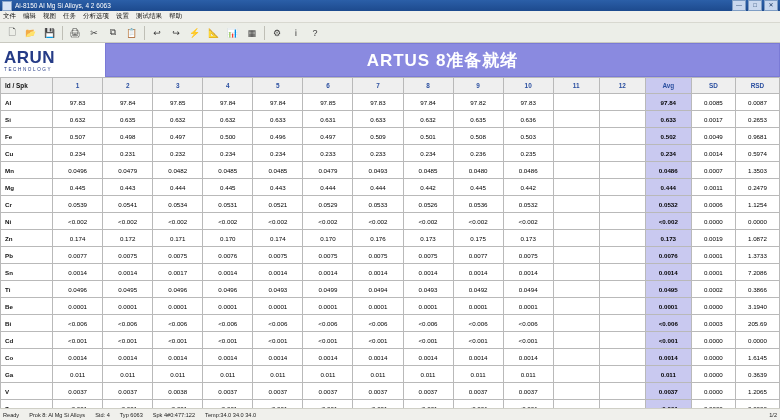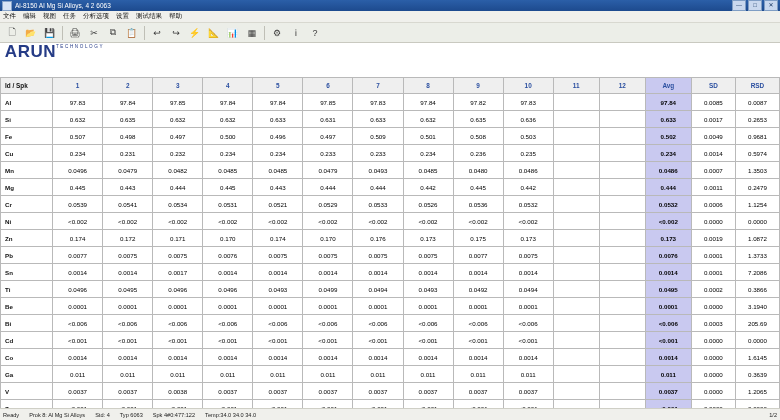--- a/index.html
+++ b/index.html
@@ -43,21 +43,21 @@
     display:flex;align-items:center;justify-content:center;font-size:9px;color:#3a3a3a;
     background:#eceee8;
   }
   .tsep{width:1px;height:14px;background:#bfbfb6;margin:0 2px;}
 
   
   .banner{
     height:34px;display:flex;align-items:stretch;background:#ffffff;
   }
   .logo{
-    width:105px;display:flex;flex-direction:row;justify-content:center;
+    width:105px;display:flex;flex-direction:column;justify-content:center;
     padding-left:4px;box-sizing:border-box;
   }
   .logo .lname{
     font-size:17px;font-weight:bold;color:#253b86;letter-spacing:.5px;line-height:17px;
     font-family:"Liberation Sans",sans-serif;
   }
   .logo .lsub{font-size:4.6px;color:#253b86;letter-spacing:1.6px;margin-top:1px;}
   .bannertitle{
     flex:1;background:#8a8ae0;color:#ffffff;display:flex;align-items:center;justify-content:center;
     font-size:17px;font-weight:bold;letter-spacing:1px;
@@ -146,20 +146,21 @@
     <div class="tool">⚙</div>
     <div class="tool">ℹ</div>
     <div class="tool">?</div>
   </div>
 
   <div class="banner">
     <div class="logo">
       <div class="lname">ARUN</div>
       <div class="lsub">TECHNOLOGY</div>
     </div>
+    <div class="bannertitle">ARTUS 8准备就绪</div>
   </div>
 
   <div class="tablewrap">
     <table>
       <colgroup>
         <col class="c-id">
           <col class="c-spk">
           <col class="c-spk">
           <col class="c-spk">
           <col class="c-spk">

